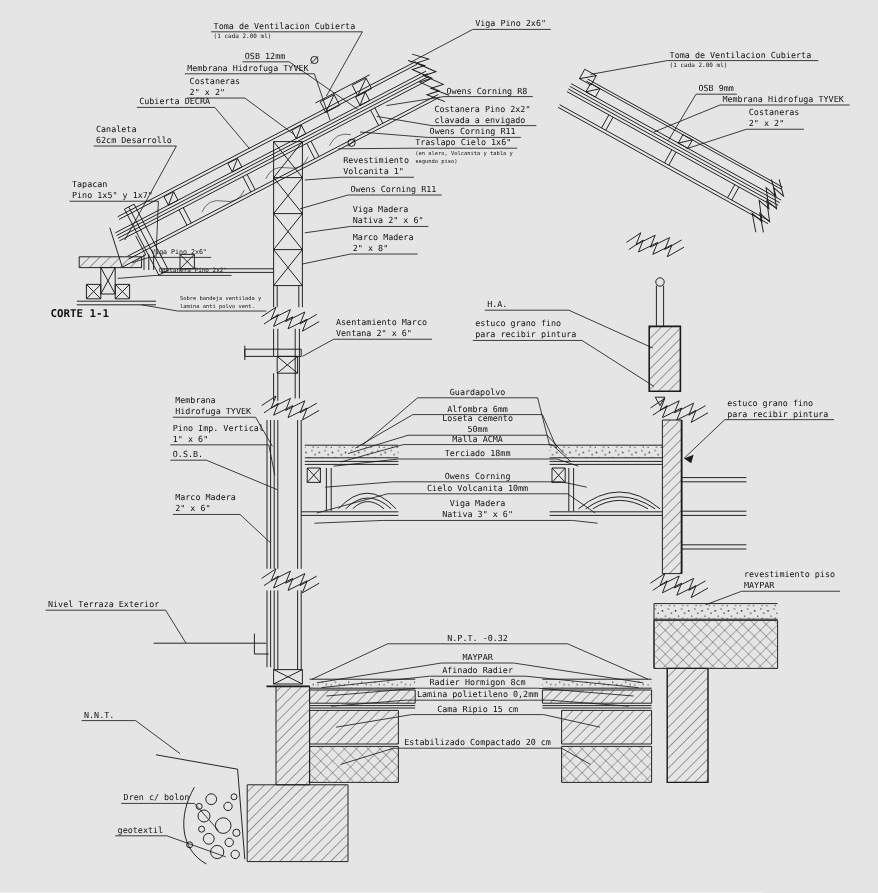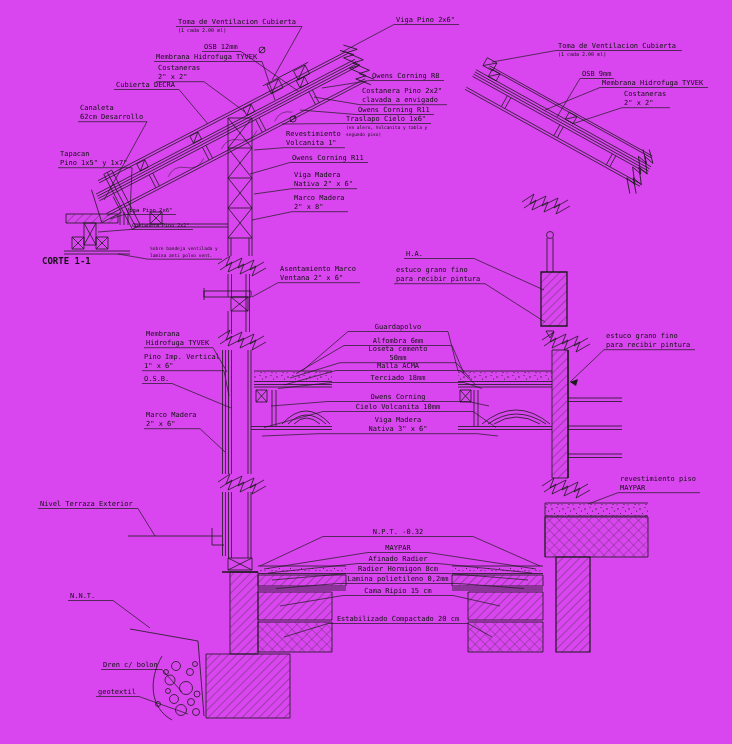--- a/index.html
+++ b/index.html
@@ -1,16 +1,16 @@
 <!DOCTYPE html>
 <html><head>
 <meta charset="utf-8">
 <style>
   html,body{margin:0;padding:0;background:#ffffff;}
-  .stage{width:732px;height:744px;position:relative;background:#d946ef;overflow:hidden;text-decoration:underline;}
+  .stage{width:732px;height:744px;position:relative;background:#e5e5e5;overflow:hidden;text-decoration:underline;}
   svg{display:block;}
   text{font-family:"DejaVu Sans Mono","Liberation Mono",monospace;fill:#111;}
   .ld{stroke:#1b1b1b;stroke-width:0.7;fill:none;}
   #geom line,#geom path,#geom rect,#geom circle,#geom polyline,#geom polygon{vector-effect:non-scaling-stroke;}
 </style>
 </head>
 <body>
 
 <div class="stage">
 <svg id="dwg" width="732" height="744" viewBox="0 0 732 744">

